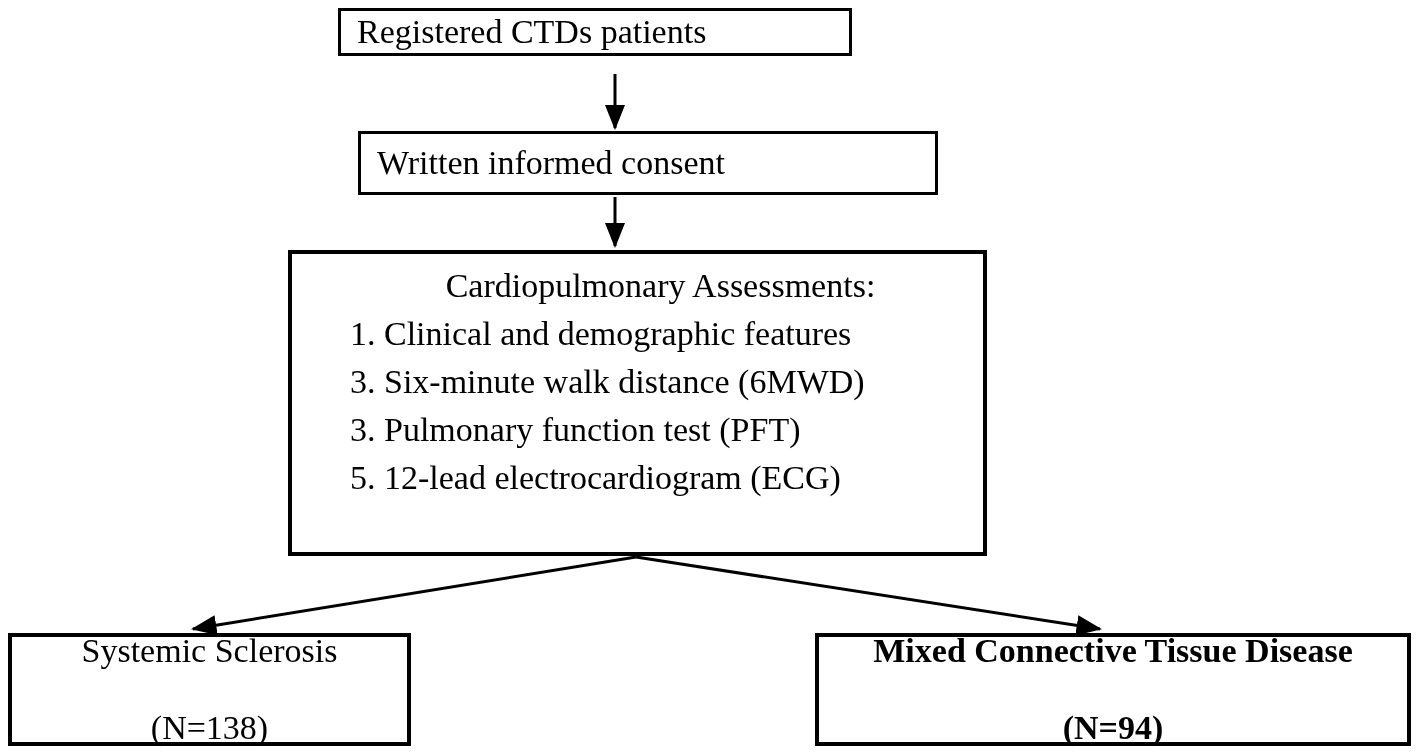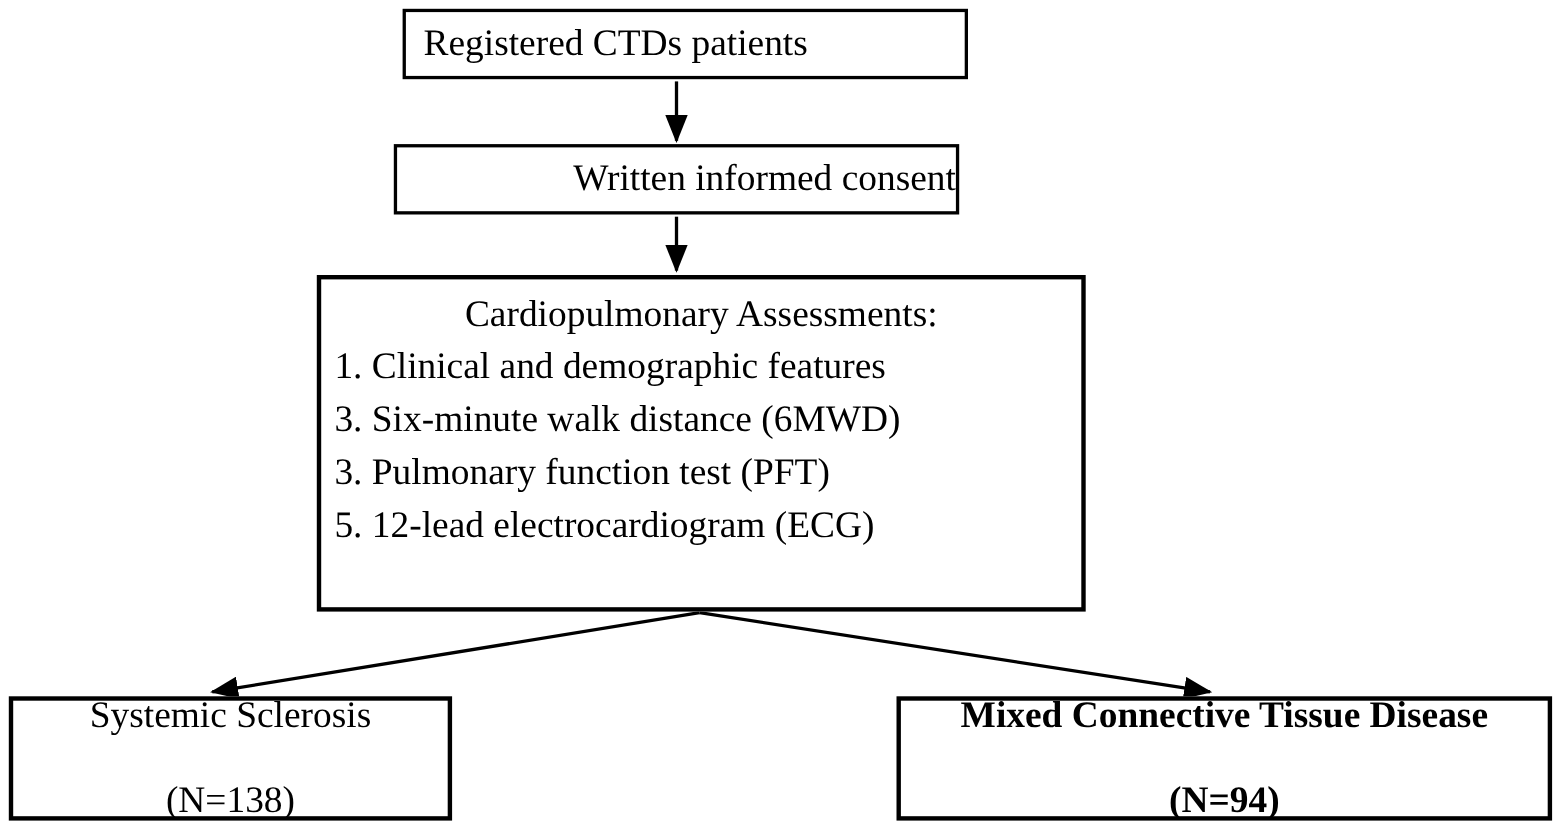--- a/index.html
+++ b/index.html
@@ -75,29 +75,29 @@
       <marker id="arrowhead" viewBox="0 0 10 8" refX="9.2" refY="4" markerWidth="8.5" markerHeight="6.8" orient="auto-start-reverse">
         <path d="M0,0 L10,4 L0,8 Z" fill="#000000"></path>
       </marker>
     </defs>
     <line x1="615" y1="74" x2="615" y2="128" stroke="#000000" stroke-width="3" marker-end="url(#arrowhead)"></line>
     <line x1="615" y1="197" x2="615" y2="246" stroke="#000000" stroke-width="3" marker-end="url(#arrowhead)"></line>
     <line x1="636" y1="557" x2="193" y2="629" stroke="#000000" stroke-width="3" marker-end="url(#arrowhead)"></line>
     <line x1="636" y1="557" x2="1100" y2="629" stroke="#000000" stroke-width="3" marker-end="url(#arrowhead)"></line>
   </svg>
 
-  <div class="box box-simple" style="left:366px; top:8px; width:514px; height:64px;">
+  <div class="box box-simple" style="left:338px; top:8px; width:514px; height:48px;">
     <span>Registered CTDs patients</span>
   </div>
 
-  <div class="box box-simple" style="left:358px; top:131px; width:514px; height:64px;justify-content:flex-end;">
+  <div class="box box-simple" style="left:358px; top:131px; width:580px; height:64px;">
     <span>Written informed consent</span>
   </div>
 
-  <div class="box box-assessments" style="left:288px; top:250px; width:699px; height:306px;">
+  <div class="box box-assessments" style="left:288px; top:250px; width:699px; height:306px;padding-left:46px;">
     <div class="assessments-title">Cardiopulmonary Assessments:</div>
     <div class="assessments-item">1. Clinical and demographic features</div>
     <div class="assessments-item">3. Six-minute walk distance (6MWD)</div>
     <div class="assessments-item">3. Pulmonary function test (PFT)</div>
     <div class="assessments-item">5. 12-lead electrocardiogram (ECG)</div>
   </div>
 
   <div class="box box-outcome" style="left:8px; top:633px; width:403px; height:113px;">
     <div class="outcome-line">Systemic Sclerosis</div>
     <div class="outcome-line">(N=138)</div>

